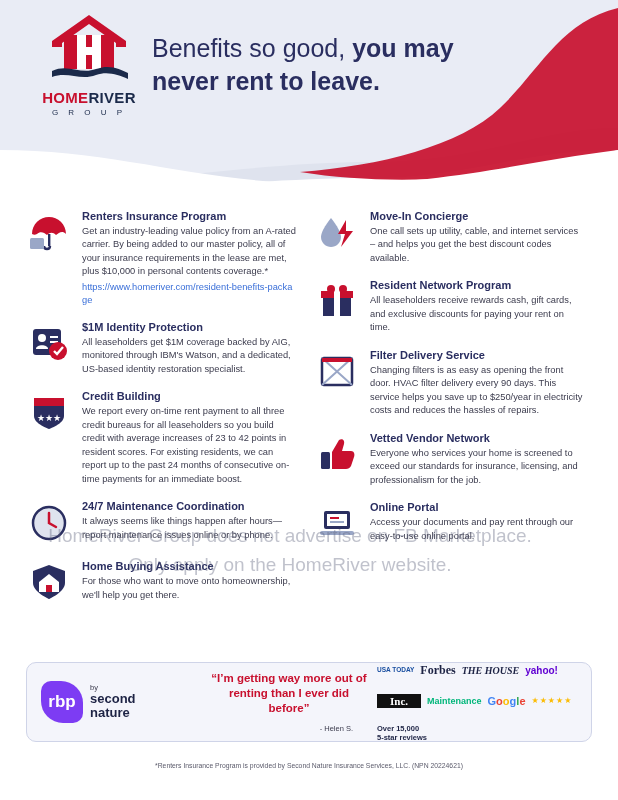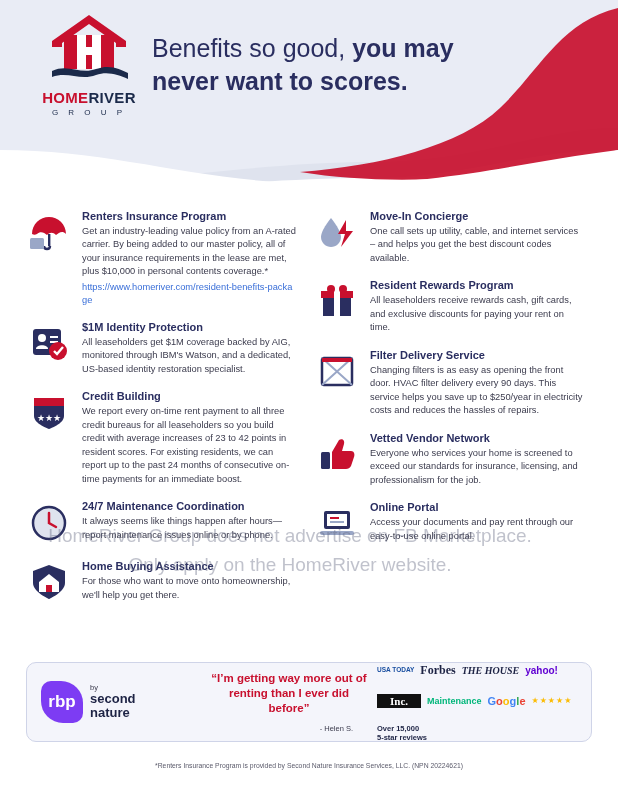--- a/index.html
+++ b/index.html
@@ -251,21 +251,21 @@
         <rect x="31" y="34" width="24" height="8" fill="#ffffff"></rect>
         <path d="M6 58 C22 50 34 62 50 56 C64 51 74 56 82 60 L82 66 C72 62 62 58 50 62 C34 68 22 58 6 64 Z" fill="#1b2a4a"></path>
       </svg>
     </div>
     <div class="logo-word"><span class="red">HOME</span><span>RIVER</span></div>
     <div class="logo-sub">G R O U P</div>
   </div>
 
   <div class="headline">
     <span>Benefits so good, </span><span class="bold">you may</span><br>
-    <span class="bold">never want to scores.</span>
+    <span class="bold">never rent to leave.</span>
   </div>
 </div>
 
 <div class="benefits">
 
   <div class="col col-left">
 
     <div class="item">
       <div class="icon-wrap">
         <svg width="42" height="40" viewBox="0 0 42 40">
@@ -362,21 +362,21 @@
       <div class="icon-wrap">
         <svg width="42" height="40" viewBox="0 0 42 40">
           <rect x="7" y="15" width="28" height="20" fill="#2a2e60"></rect>
           <rect x="5" y="10" width="32" height="7" fill="#c8102e"></rect>
           <rect x="18" y="10" width="6" height="25" fill="#ffffff"></rect>
           <circle cx="15" cy="8" r="4" fill="#c8102e"></circle>
           <circle cx="27" cy="8" r="4" fill="#c8102e"></circle>
         </svg>
       </div>
       <div class="item-body">
-        <div class="item-title">Resident Rewards Program</div>
+        <div class="item-title">Resident Network Program</div>
         <div class="item-text">All leaseholders receive rewards cash, gift cards, and exclusive discounts for paying your rent on time.</div>
       </div>
     </div>
 
     <div class="item">
       <div class="icon-wrap">
         <svg width="42" height="40" viewBox="0 0 42 40">
           <rect x="6" y="7" width="30" height="27" rx="2" fill="#ffffff" stroke="#2a2e60" stroke-width="2.5"></rect>
           <path d="M6 7 L36 34 M36 7 L6 34" stroke="#9aa7c7" stroke-width="2"></path>
           <rect x="6" y="7" width="30" height="4" fill="#c8102e"></rect>

